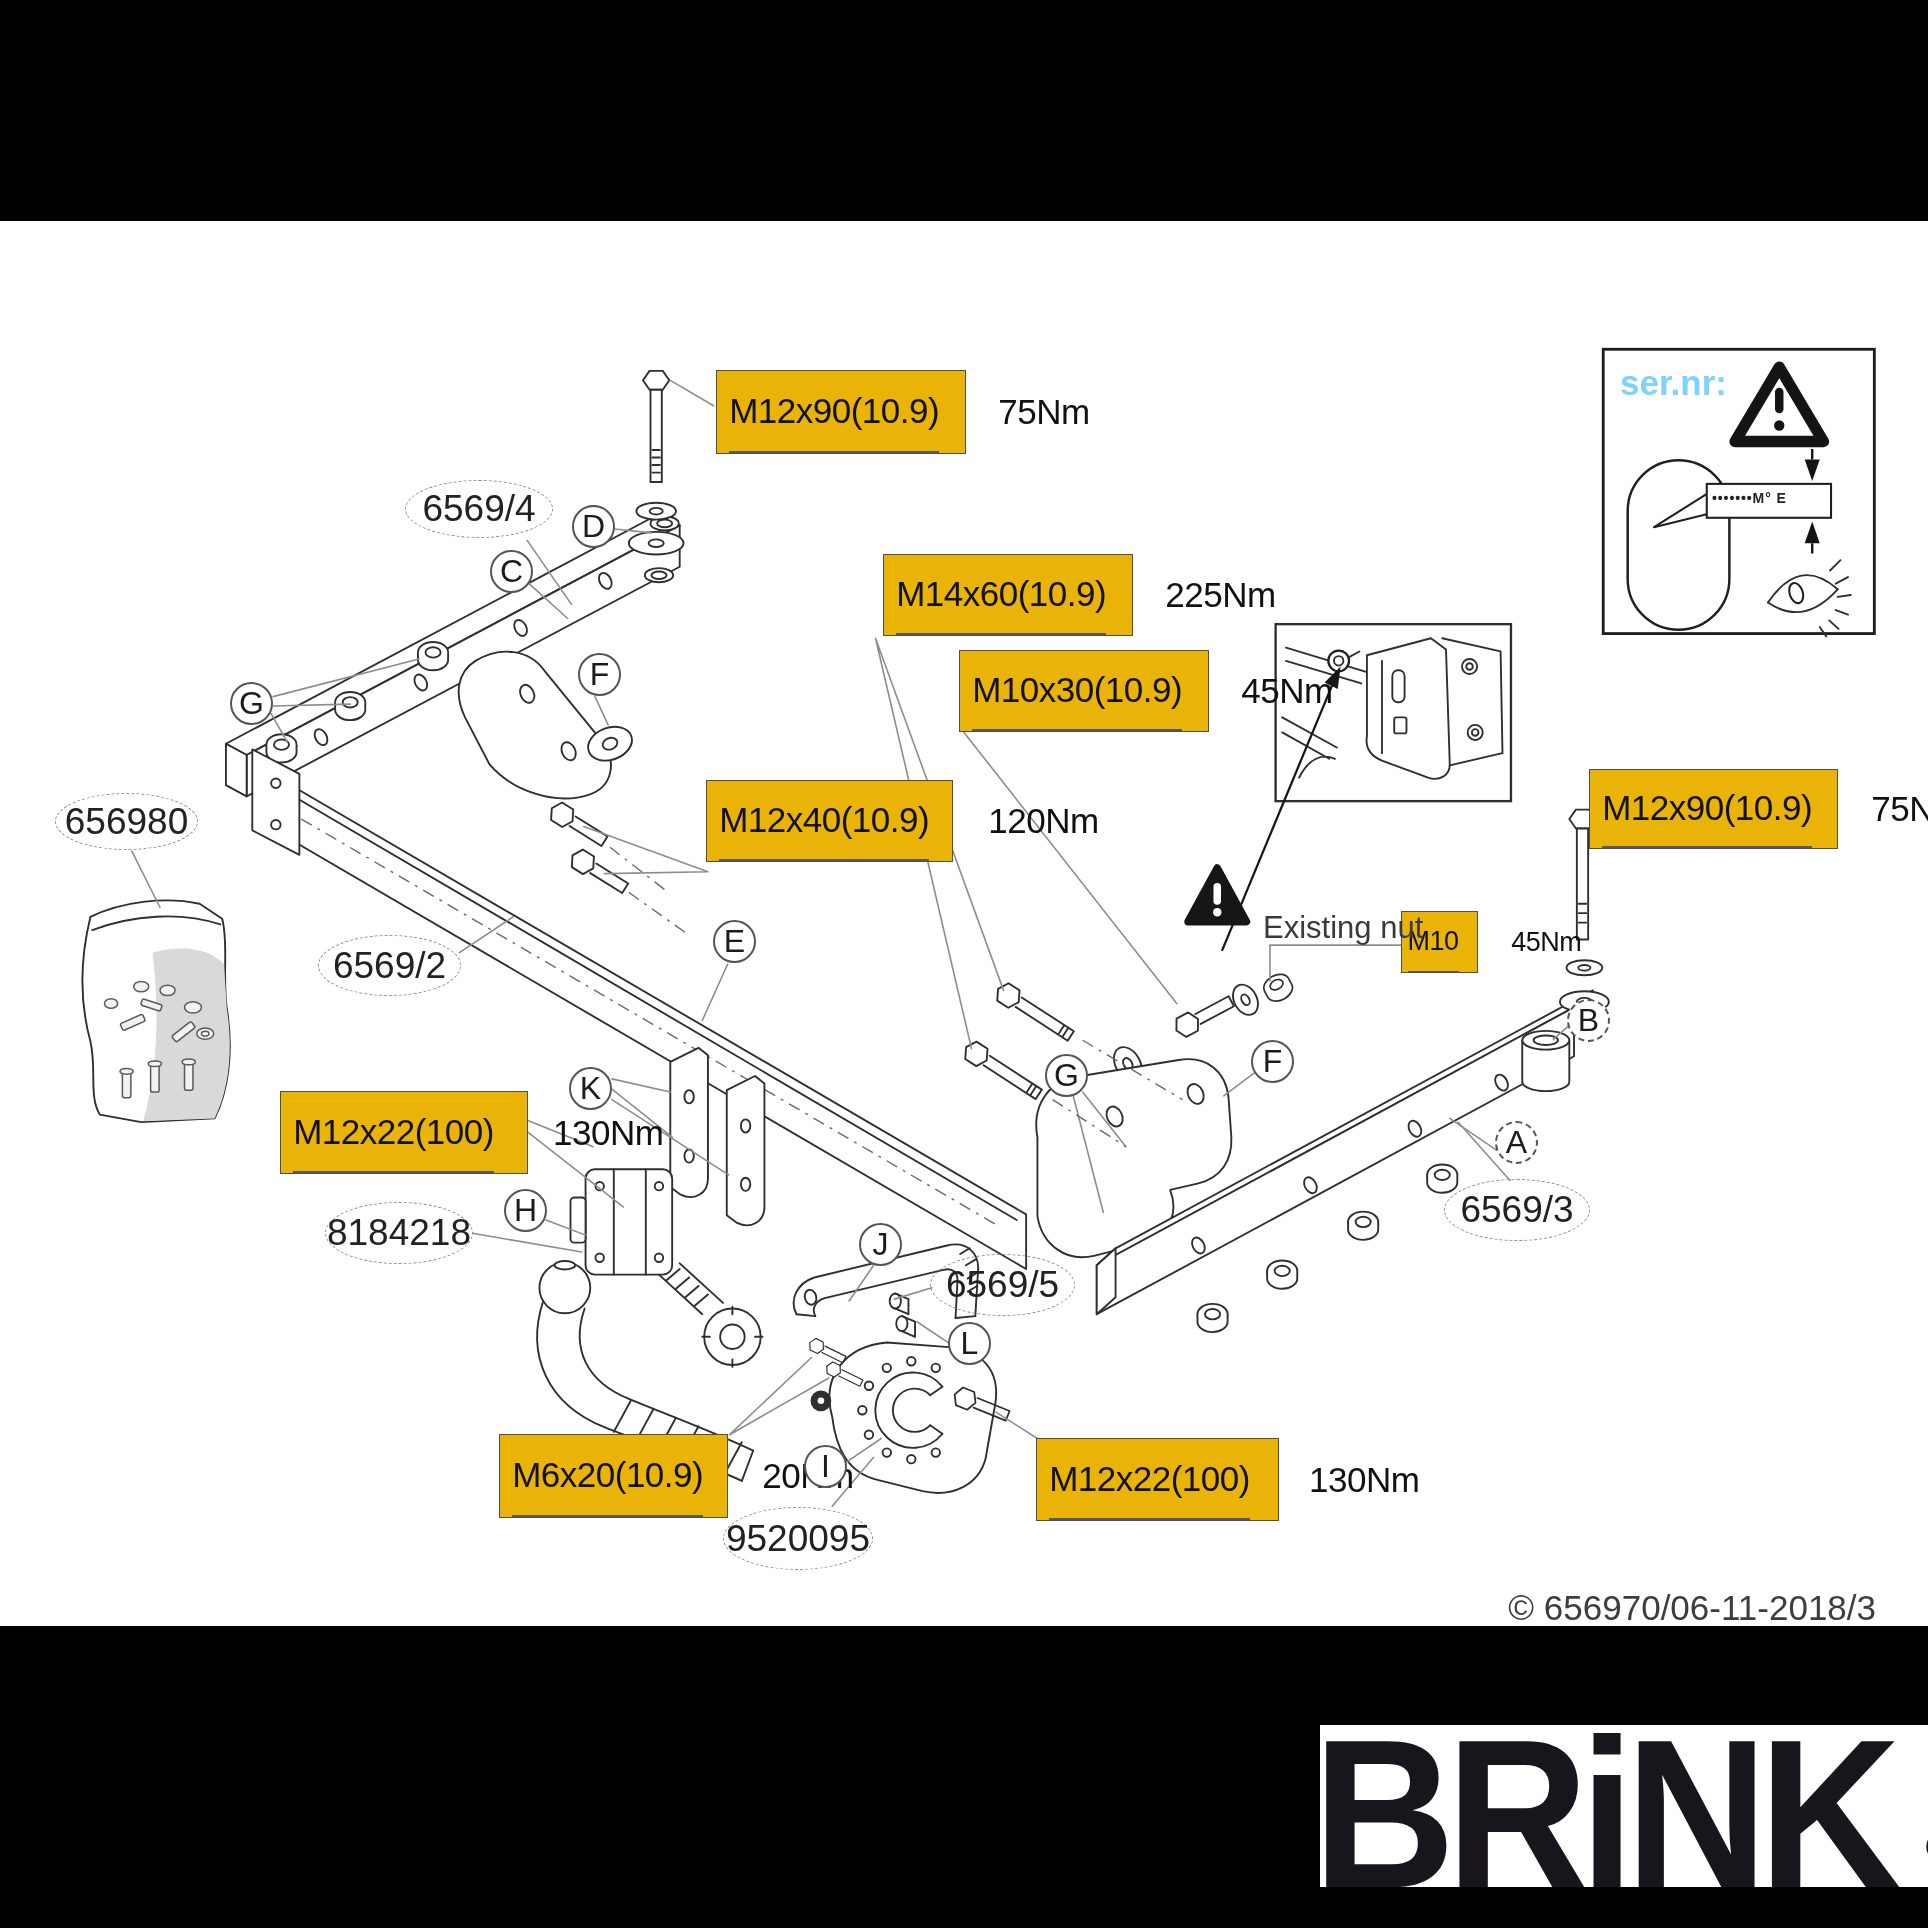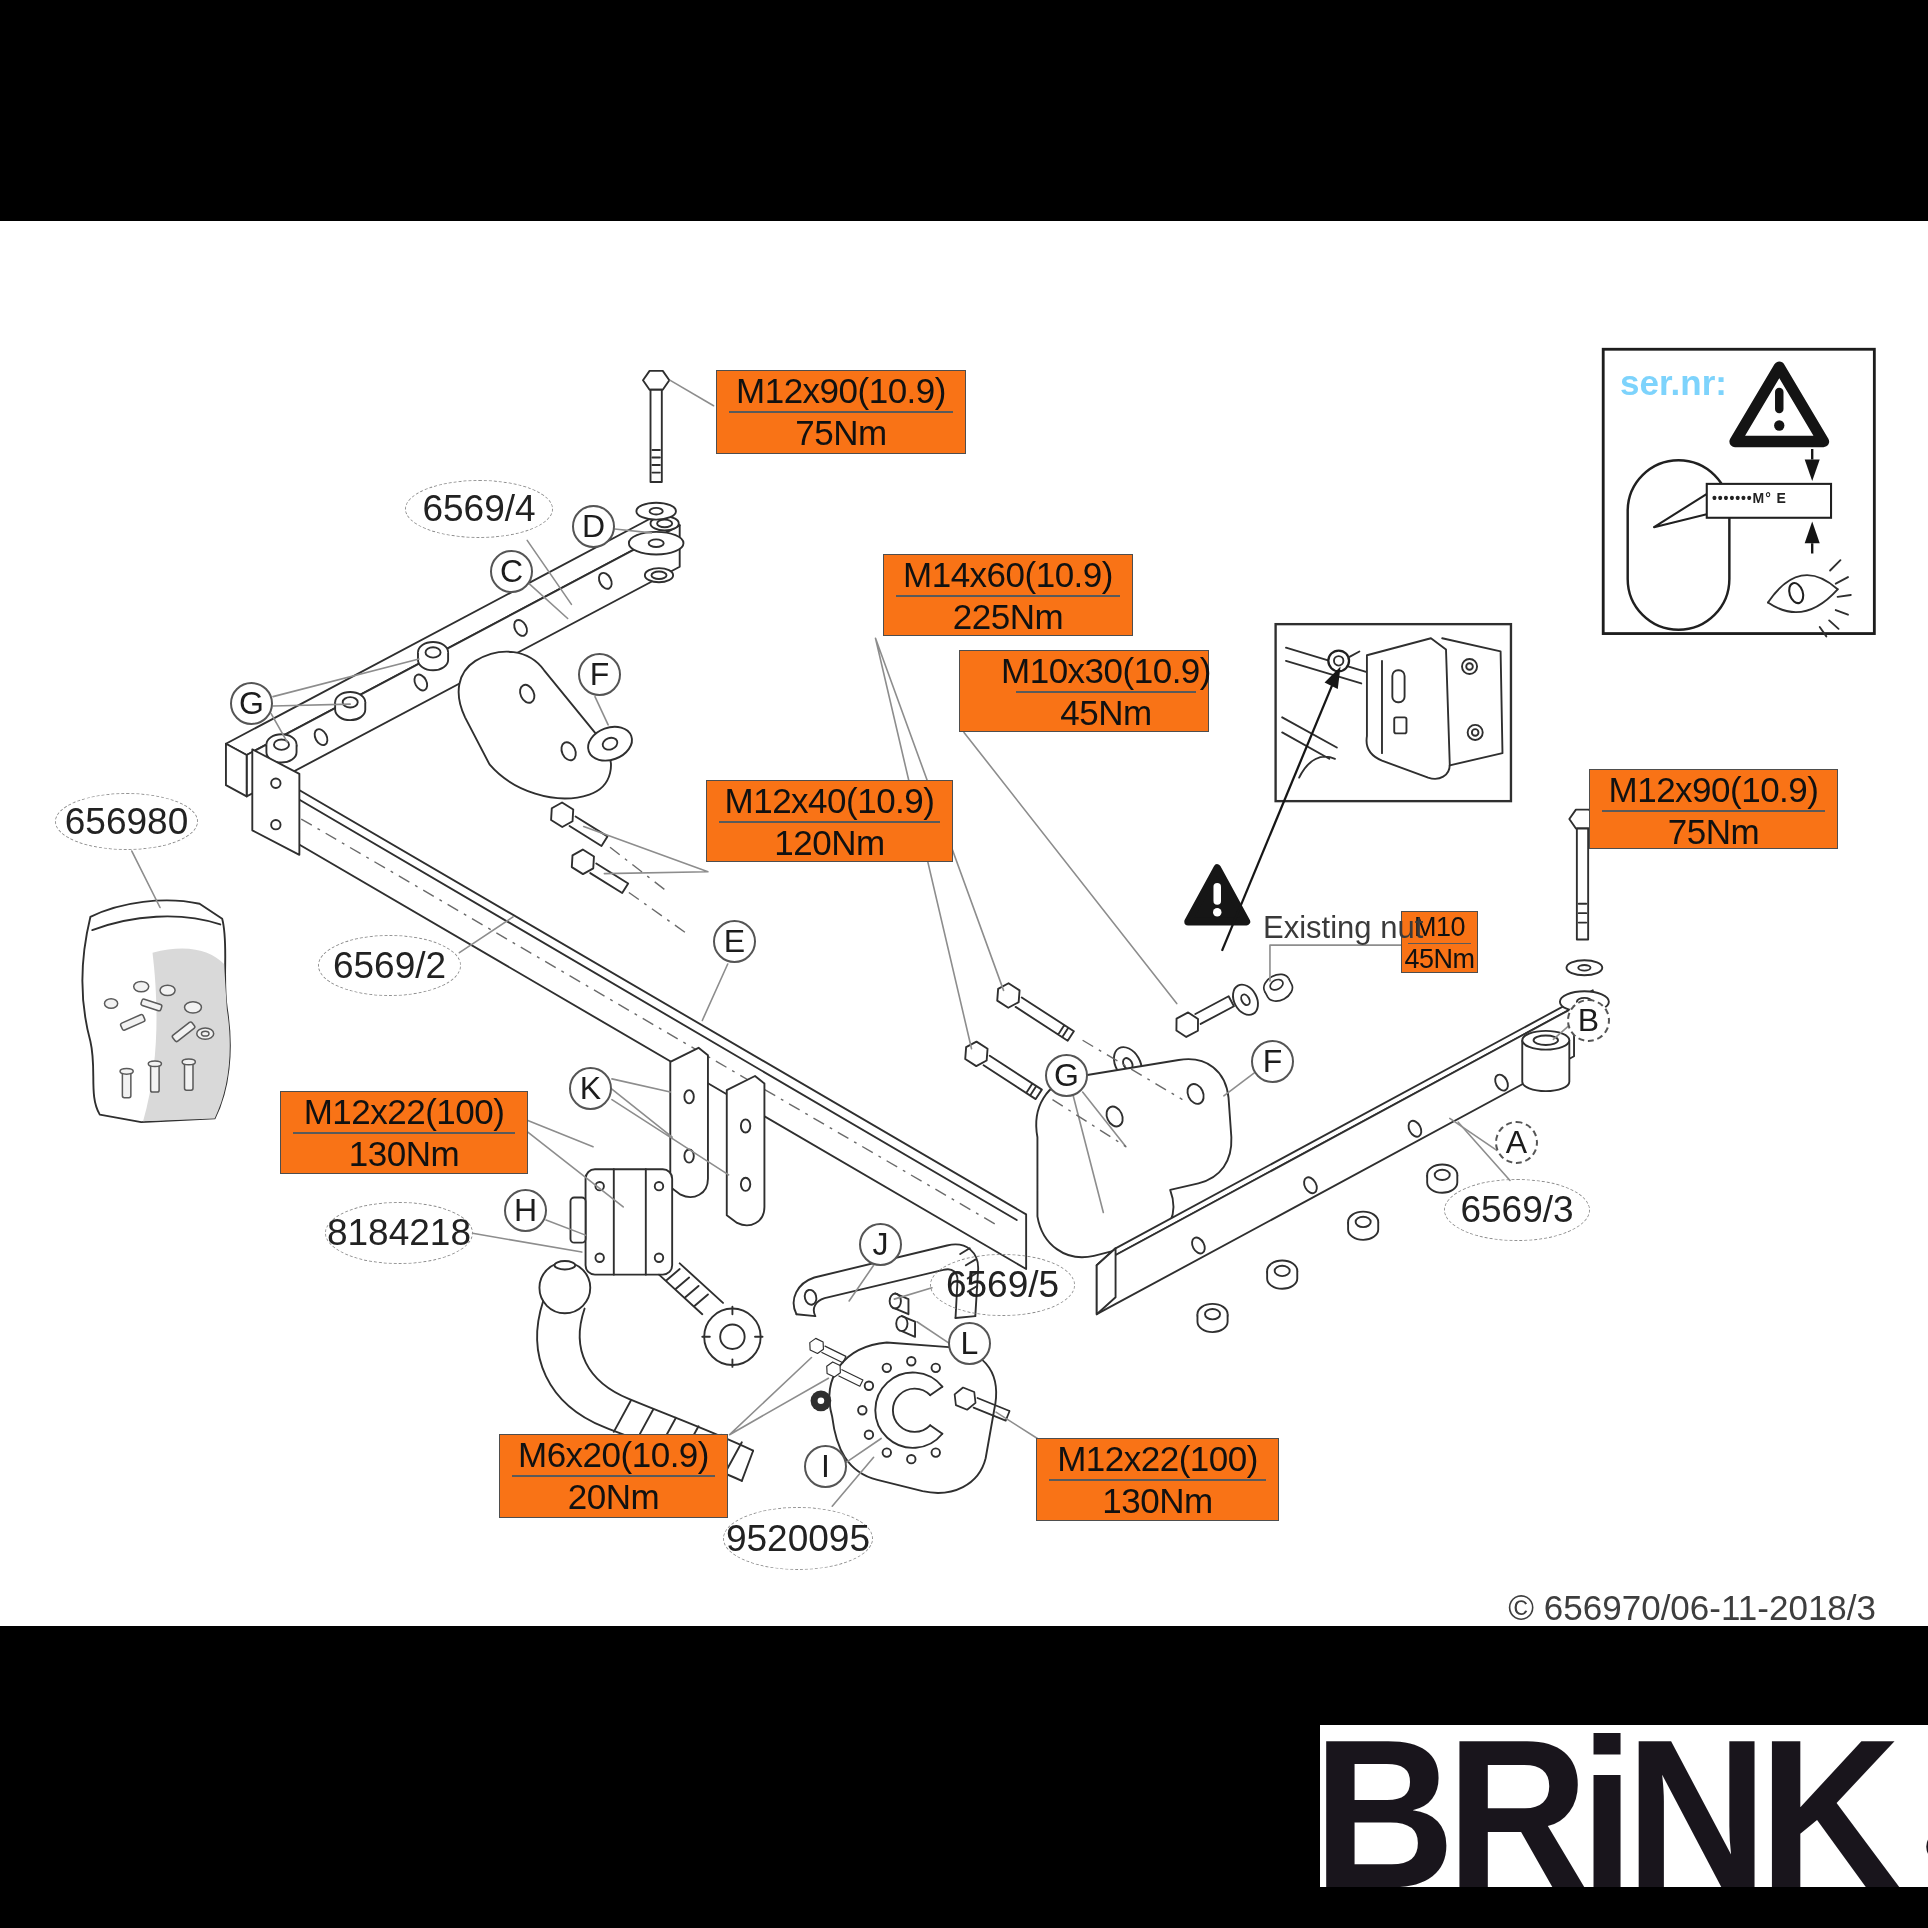--- a/index.html
+++ b/index.html
@@ -5,21 +5,21 @@
   html,body{margin:0;padding:0;background:#000;}
   body{width:1928px;height:1928px;overflow:hidden;font-family:"Liberation Sans","DejaVu Sans",sans-serif;}
   .stage{position:relative;width:1928px;height:1928px;background:#000;}
   .page{position:absolute;left:0;top:221px;width:1928px;height:1405px;background:#fff;}
   svg.art{position:absolute;left:0;top:0;width:1928px;height:1928px;z-index:2;}
   .la{stroke:#2f2f2f;stroke-width:2;fill:none;stroke-linecap:round;stroke-linejoin:round;}
   .laf{stroke:#2f2f2f;stroke-width:2;fill:#fff;stroke-linejoin:round;}
   .lead{stroke:#8d8d8d;stroke-width:1.7;fill:none;stroke-linecap:round;}
   .dash{stroke:#6a6a6a;stroke-width:1.5;fill:none;stroke-dasharray:13 7 3 7;}
   .bagitems rect,.bagitems ellipse{stroke:#5a5a5a;stroke-width:1.6;fill:#f2f2f2;}
-  .tq{position:absolute;background:#f97316;border:1.9px solid #4e4e4e;display:flex;flex-direction:column;z-index:3;box-sizing:border-box;}
+  .tq{position:absolute;background:#eab308;border:1.9px solid #4e4e4e;display:flex;flex-direction:row;z-index:3;box-sizing:border-box;gap:47px;}
   .tq .r{flex:1;display:flex;align-items:center;justify-content:center;font-size:35px;color:#111;letter-spacing:-0.5px;white-space:nowrap;}
   .tq .r.spec{border-bottom:2.4px solid #5a5a5a;margin:0 12.2px;}
   .tq.small .r{font-size:27px;}
   .oval{position:absolute;border:1.9px dashed #8f8f8f;border-radius:50%;display:flex;align-items:center;justify-content:center;font-size:37px;color:#222;z-index:3;box-sizing:border-box;}
   .callout{position:absolute;width:43px;height:43px;border:2.4px solid #555;border-radius:50%;display:flex;align-items:center;justify-content:center;font-size:32px;color:#1c1c1c;background:#fff;z-index:3;box-sizing:border-box;}
   .callout.dashedc{border-style:dashed;}
   .note{position:absolute;color:#3a3a3a;z-index:3;white-space:nowrap;}
   #existing-nut{left:1263px;top:910px;font-size:31px;}
   #sernr-label{left:1620px;top:363px;font-size:35px;font-weight:bold;color:#7dd3fc;z-index:3;}
   #strip-text{left:1712px;top:490px;width:115px;font-size:14px;font-weight:bold;color:#222;letter-spacing:0.9px;z-index:3;}
@@ -346,21 +346,21 @@
   </svg>
 
   <div class="tq" style="left:716px;top:370px;width:250px;height:84px;">
     <div class="r spec">M12x90(10.9)</div>
     <div class="r">75Nm</div>
   </div>
   <div class="tq" style="left:871px;top:554px;width:250px;height:82px;margin-left:12px;">
     <div class="r spec">M14x60(10.9)</div>
     <div class="r">225Nm</div>
   </div>
-  <div class="tq" style="left:959px;top:650px;width:250px;height:82px;padding-left:44px;">
+  <div class="tq" style="left:959px;top:650px;width:250px;height:82px;">
     <div class="r spec">M10x30(10.9)</div>
     <div class="r">45Nm</div>
   </div>
   <div class="tq" style="left:706px;top:780px;width:247px;height:82px;">
     <div class="r spec">M12x40(10.9)</div>
     <div class="r">120Nm</div>
   </div>
   <div class="tq" style="left:1589px;top:769px;width:249px;height:80px;">
     <div class="r spec">M12x90(10.9)</div>
     <div class="r">75Nm</div>

